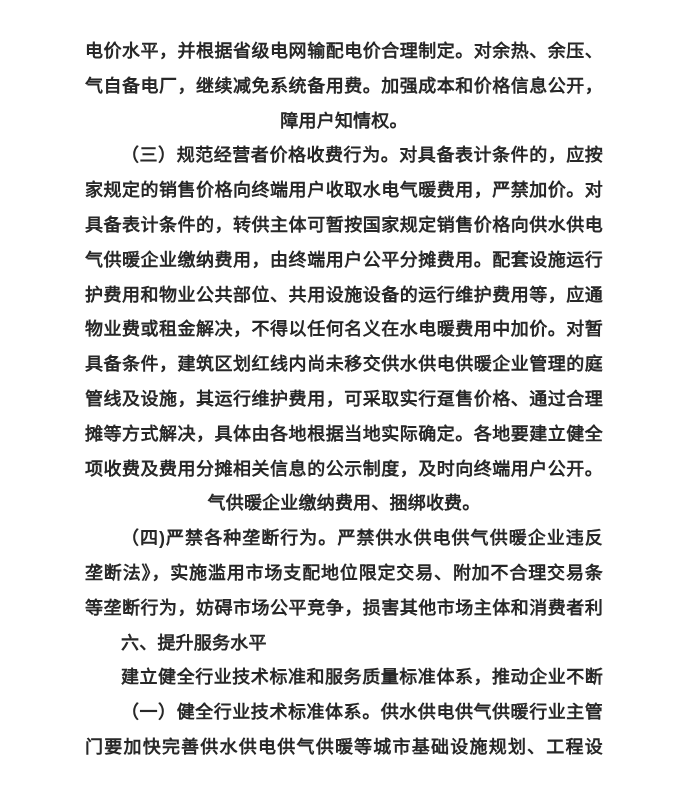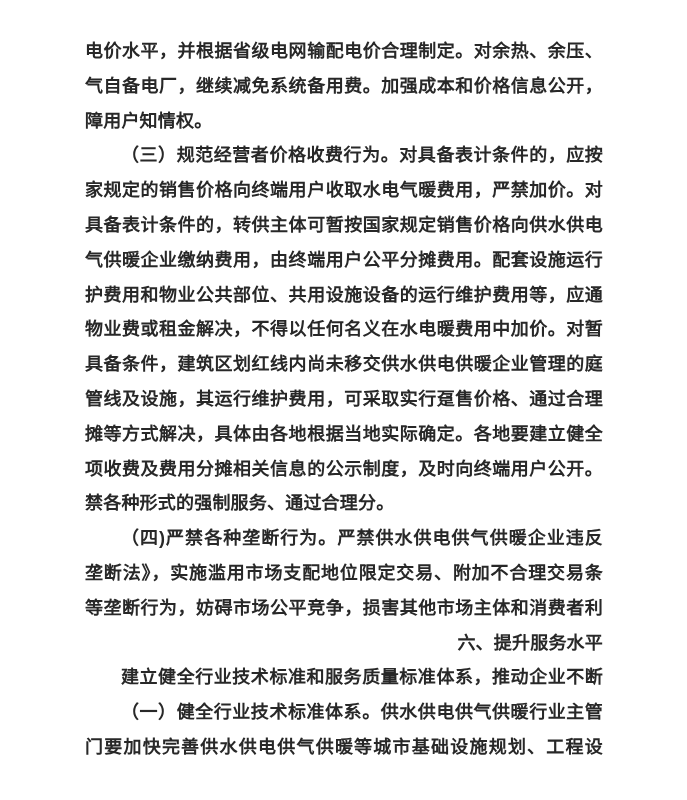--- a/index.html
+++ b/index.html
@@ -30,33 +30,33 @@
     color: #282828;
     letter-spacing: 0.2px;
   }
   .paragraph {
     margin: 0;
     padding: 0;
   }
   .line {
     height: 34.8px;
     overflow: hidden;
-    text-align: left;
+    text-align: center;
     white-space: normal;
   }
   .line.fill {
     text-align: justify;
     text-align-last: justify;
     -moz-text-align-last: justify;
   }
   .line.indent {
     text-indent: 2em;
   }
   .line.heading {
-    text-align: right;
+    text-align: left;
   }
 </style>
 </head>
 <body style="background: rgb(255, 255, 255);">
 
 <div class="doc-page">
   <div class="doc-body" style="color: rgb(40, 40, 40);">
       <div class="paragraph">
         <div class="line fill">电价水平，并根据省级电网输配电价合理制定。对余热、余压、余</div>
         <div class="line fill">气自备电厂，继续减免系统备用费。加强成本和价格信息公开，保</div>
@@ -66,21 +66,21 @@
         <div class="line indent fill">（三）规范经营者价格收费行为。对具备表计条件的，应按国</div>
         <div class="line fill">家规定的销售价格向终端用户收取水电气暖费用，严禁加价。对不</div>
         <div class="line fill">具备表计条件的，转供主体可暂按国家规定销售价格向供水供电供</div>
         <div class="line fill">气供暖企业缴纳费用，由终端用户公平分摊费用。配套设施运行维</div>
         <div class="line fill">护费用和物业公共部位、共用设施设备的运行维护费用等，应通过</div>
         <div class="line fill">物业费或租金解决，不得以任何名义在水电暖费用中加价。对暂不</div>
         <div class="line fill">具备条件，建筑区划红线内尚未移交供水供电供暖企业管理的庭院</div>
         <div class="line fill">管线及设施，其运行维护费用，可采取实行趸售价格、通过合理分</div>
         <div class="line fill">摊等方式解决，具体由各地根据当地实际确定。各地要建立健全各</div>
         <div class="line fill">项收费及费用分摊相关信息的公示制度，及时向终端用户公开。严</div>
-        <div class="line">禁各种形式的强制服务、通过合理分。</div>
+        <div class="line">气供暖企业缴纳费用、捆绑收费。</div>
       </div>
       <div class="paragraph">
         <div class="line indent fill">（四)严禁各种垄断行为。严禁供水供电供气供暖企业违反《反</div>
         <div class="line fill">垄断法》，实施滥用市场支配地位限定交易、附加不合理交易条件</div>
         <div class="line fill">等垄断行为，妨碍市场公平竞争，损害其他市场主体和消费者利益。</div>
       </div>
       <div class="paragraph">
         <div class="line heading indent">六、提升服务水平</div>
       </div>
       <div class="paragraph">

